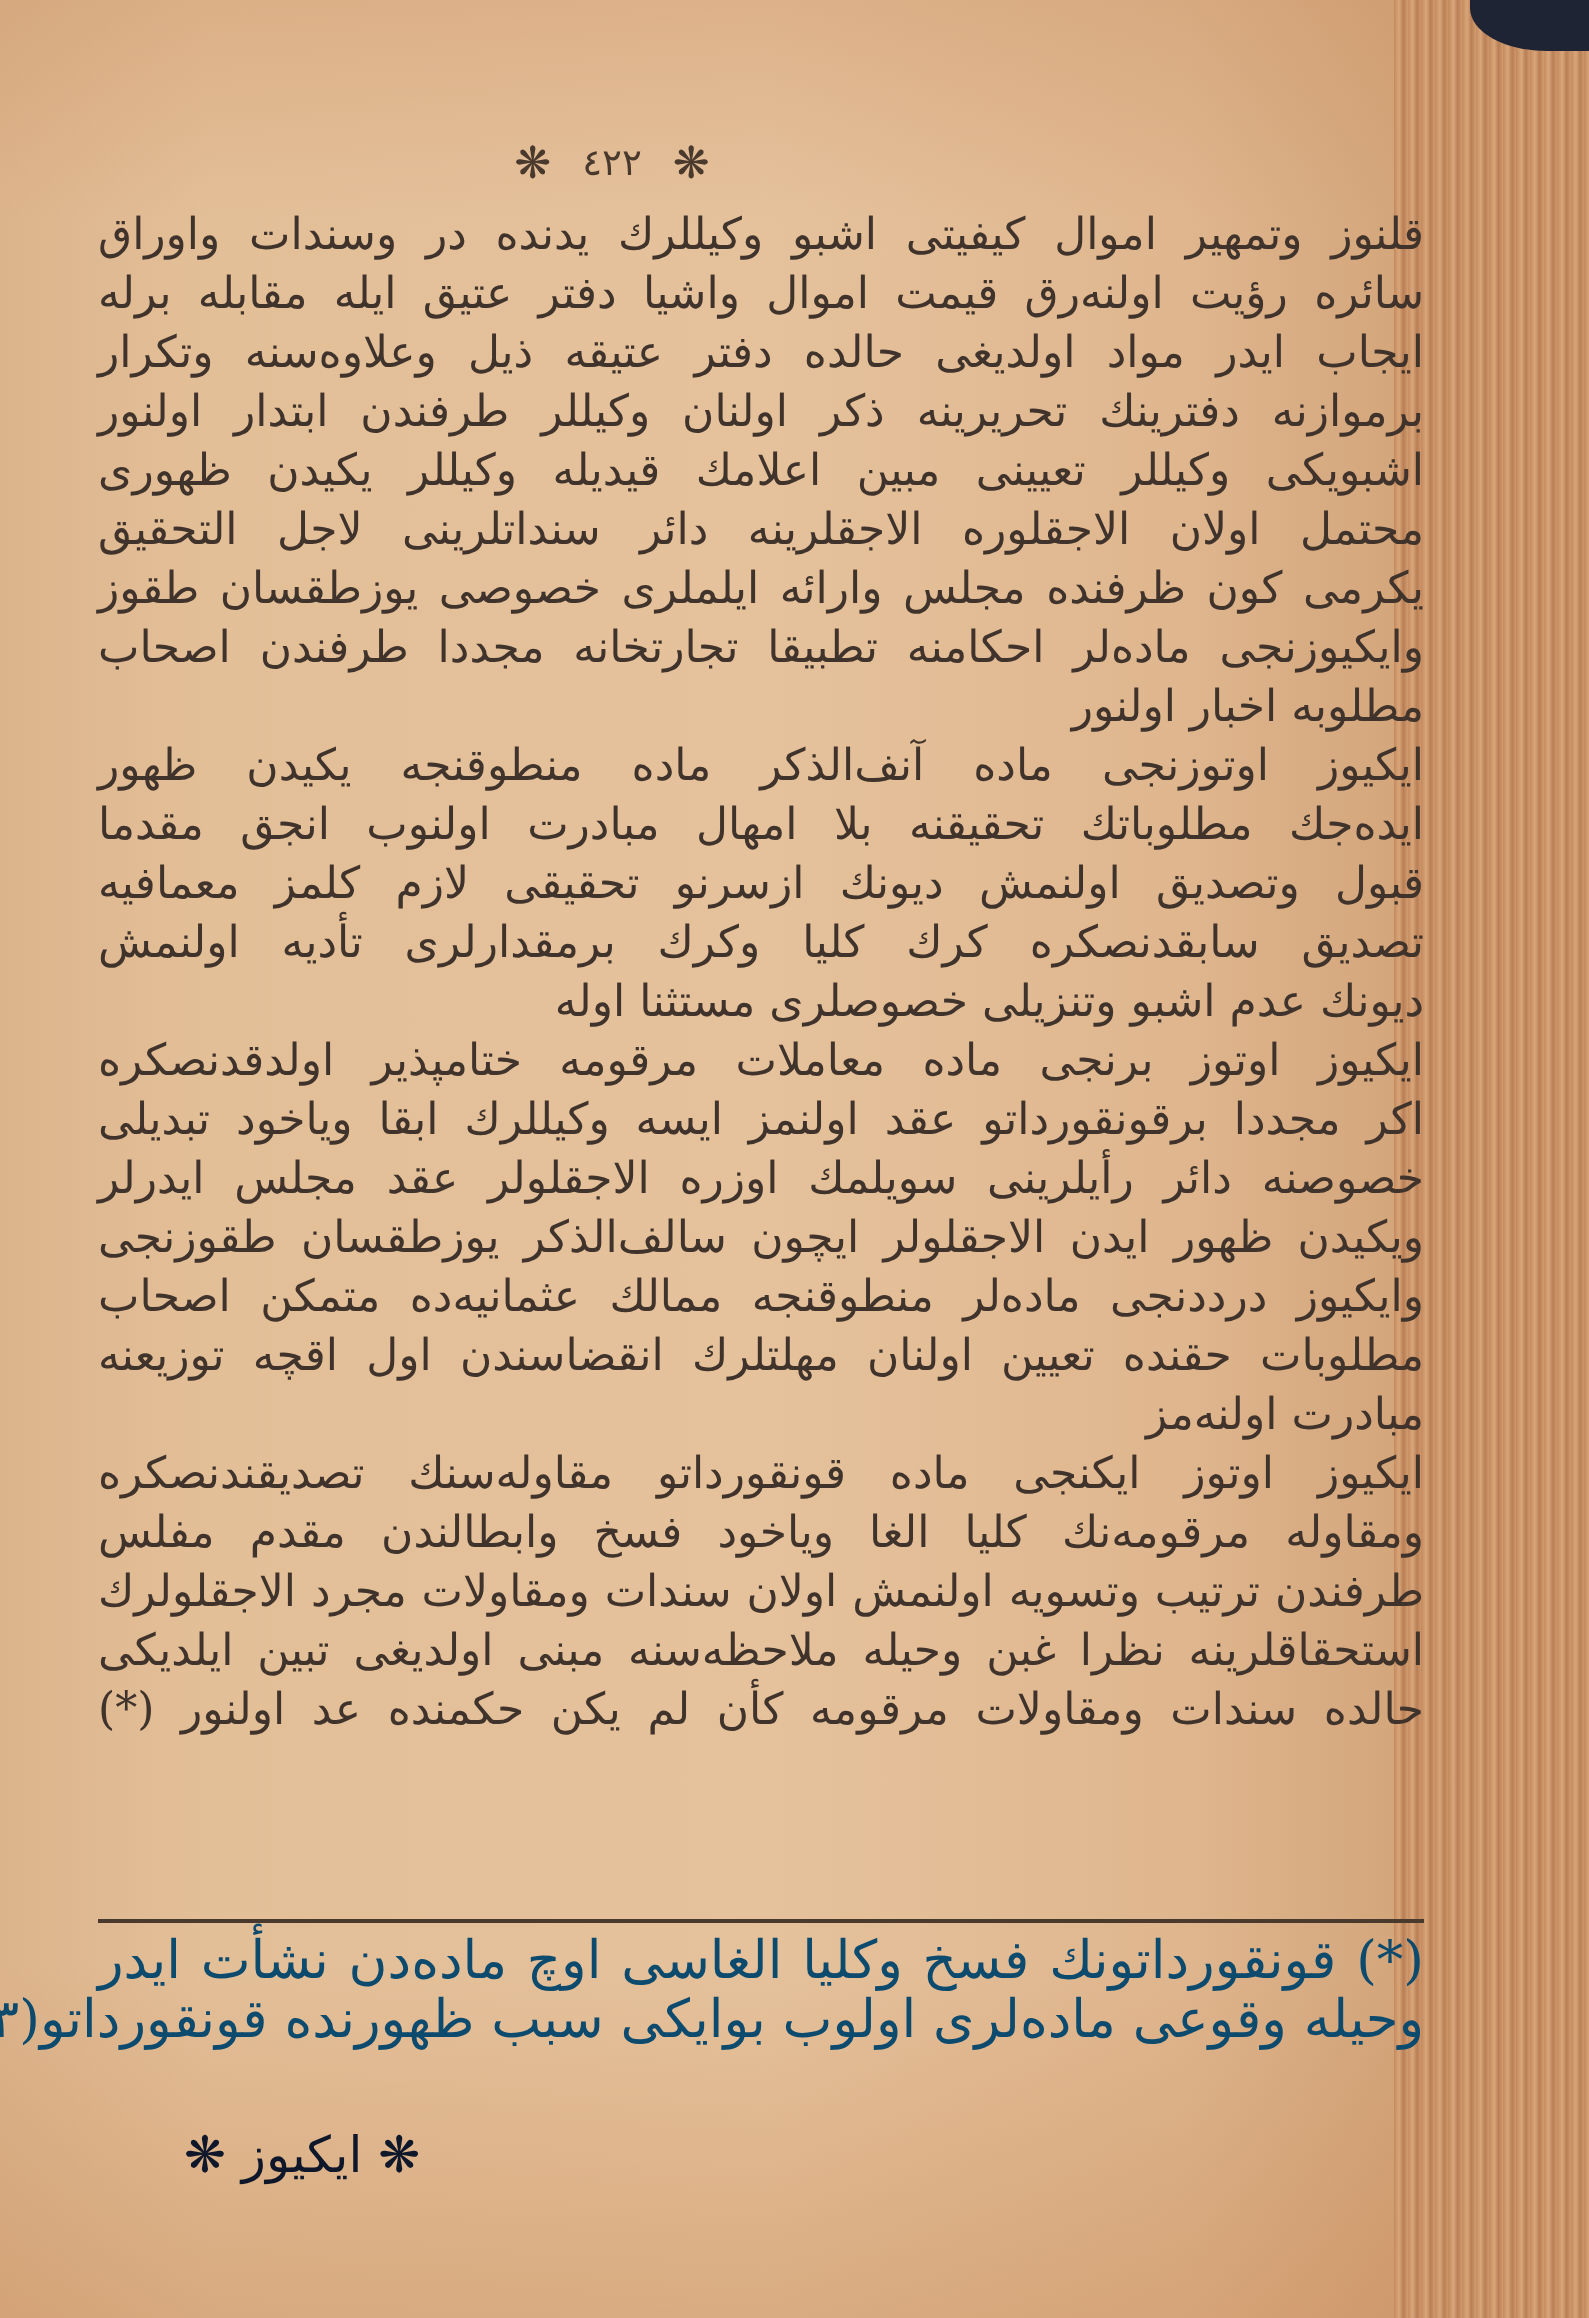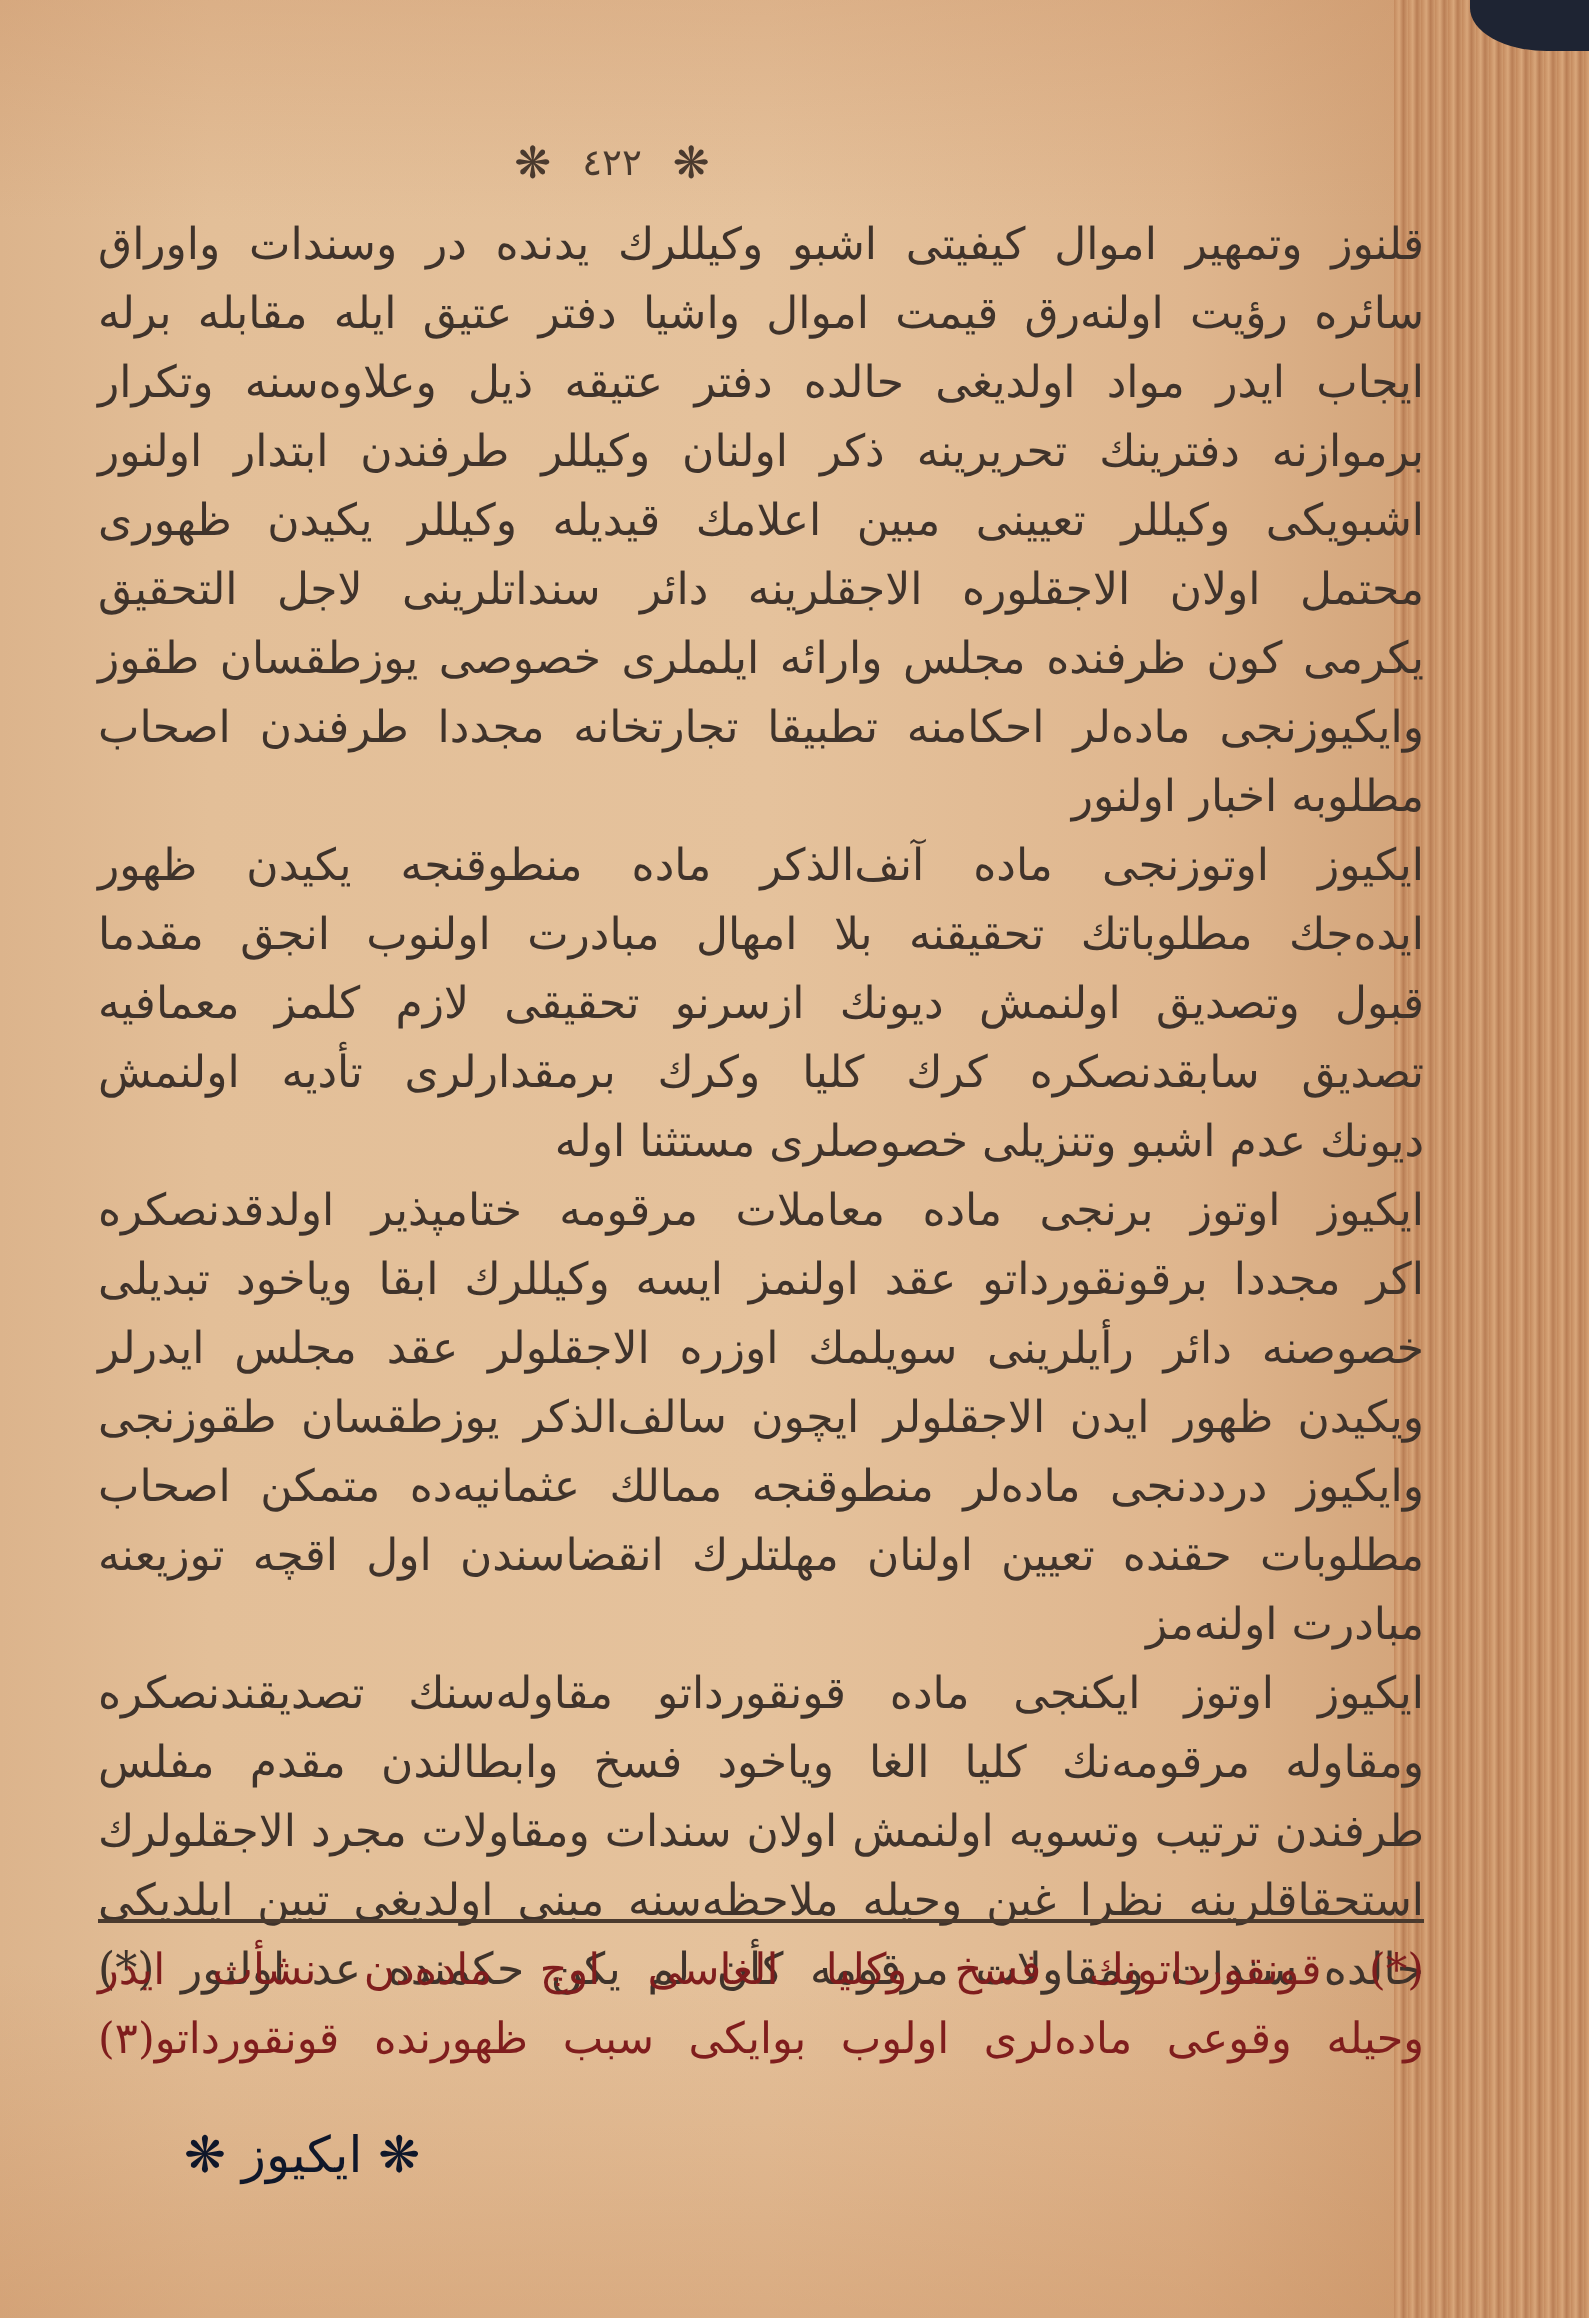--- a/index.html
+++ b/index.html
@@ -32,28 +32,28 @@
     position: absolute; top: 128px; left: 510px; width: 204px; height: 68px;
     display: flex; align-items: center; justify-content: center; gap: 31px;
     color: #4a3a2e; font-size: 37px;
   }
   .orn { font-size: 44px; color: #4a3a2e; }
   .body-text {
     position: absolute; left: 98px; width: 1326px; top: 204px;
     direction: rtl; text-align: justify; color: #3f332b;
     font-size: 44px; line-height: 59px;
   }
-  .line { display: block; white-space: nowrap; text-align-last: justify; height: 59px; margin-top: 10px; }
+  .line { display: block; white-space: nowrap; text-align-last: justify; height: 59px; }
   .line.short { text-align-last: right; }
   .rule {
     position: absolute; left: 98px; width: 1326px; top: 1919px; height: 4.3px; background: #4a3a2e;
   }
   .foot-text {
     position: absolute; left: 98px; width: 1326px; top: 1930px;
-    direction: rtl; color: #7f1d1d; font-size: 43px; line-height: 59px;
+    direction: rtl; color: #0c4a6e; font-size: 53px; line-height: 59px;
   }
   .catch {
     position: absolute; left: 184px; top: 2126px; font-size: 50px; color: #0f172a; direction: rtl;
   }
 </style>
 </head>
 <body>
 
 <div class="page"></div>
 <div class="edges"></div>

